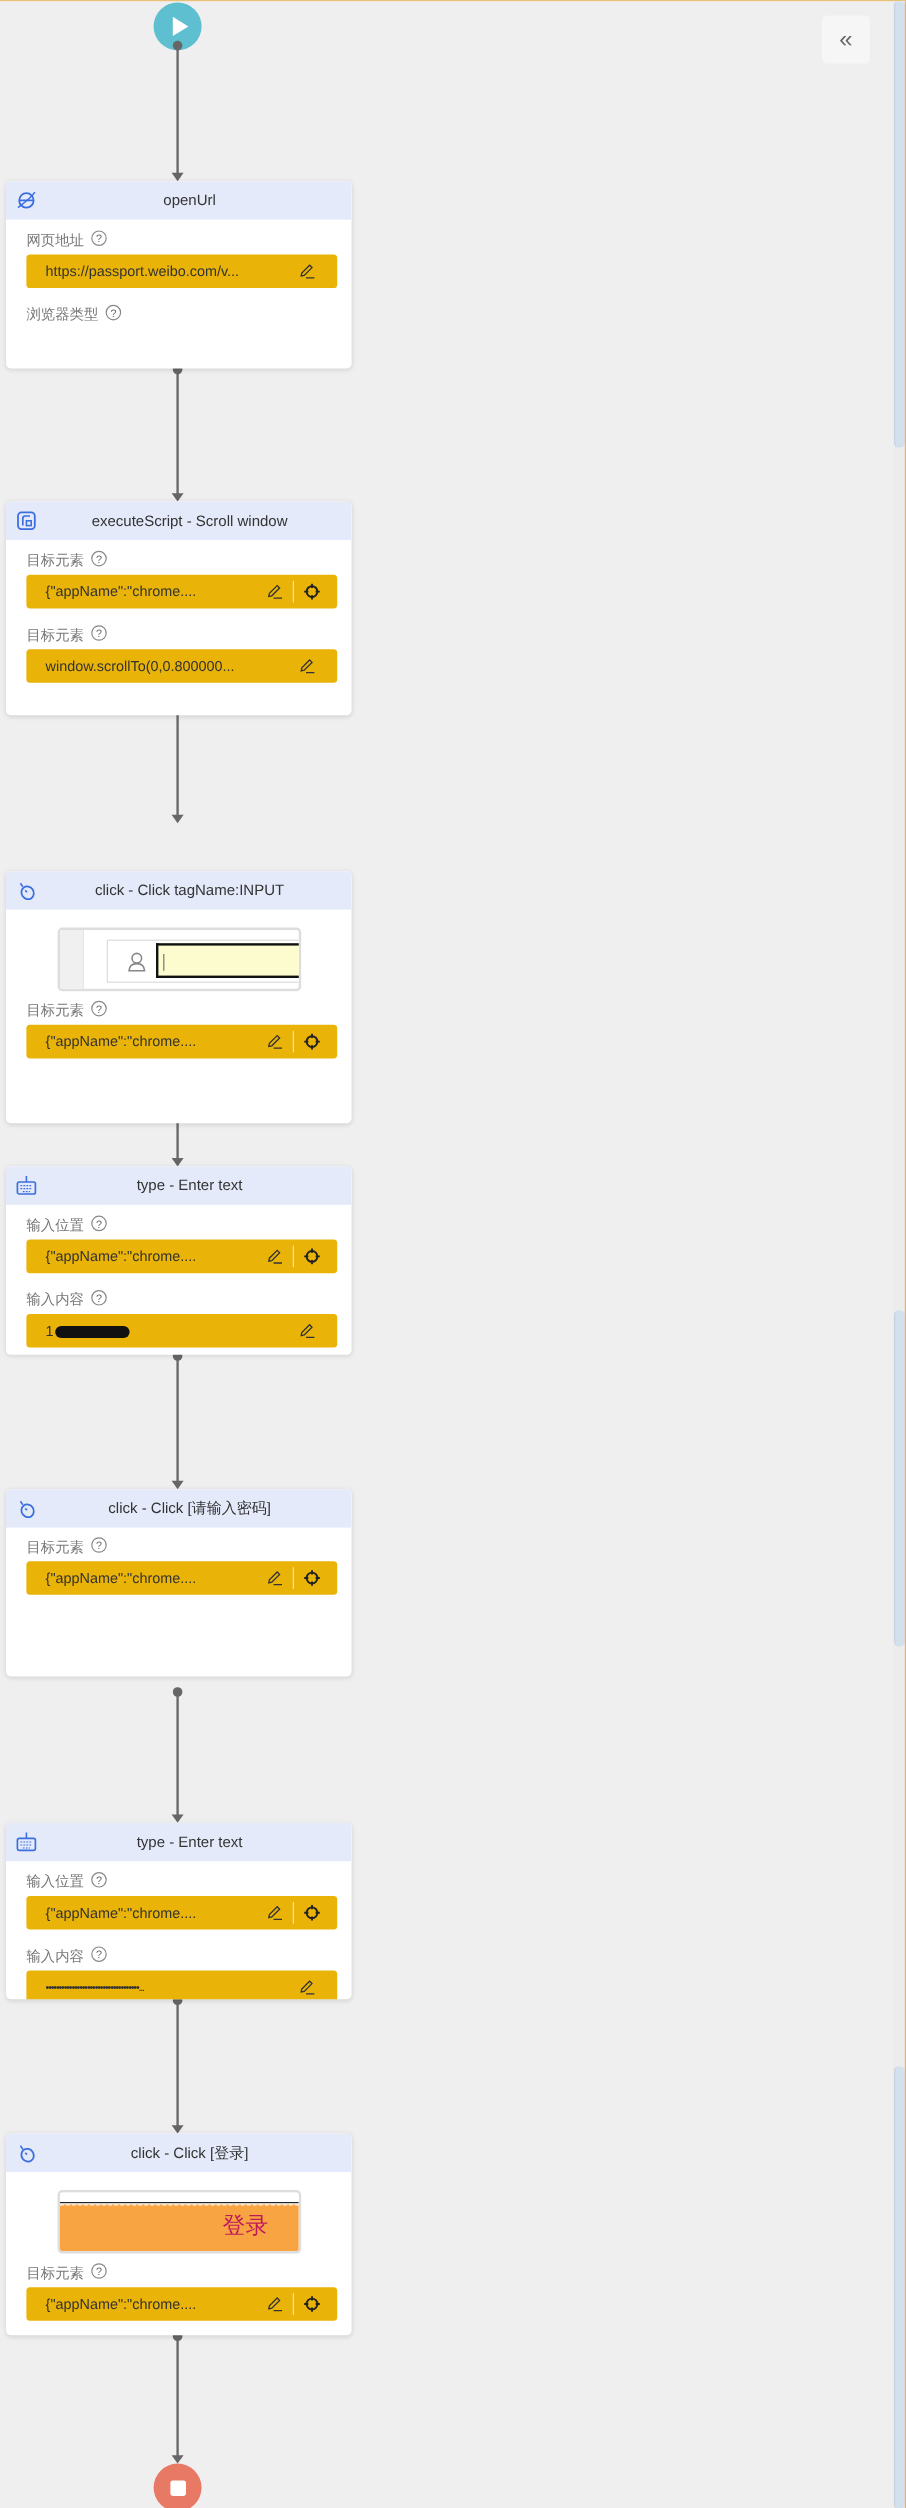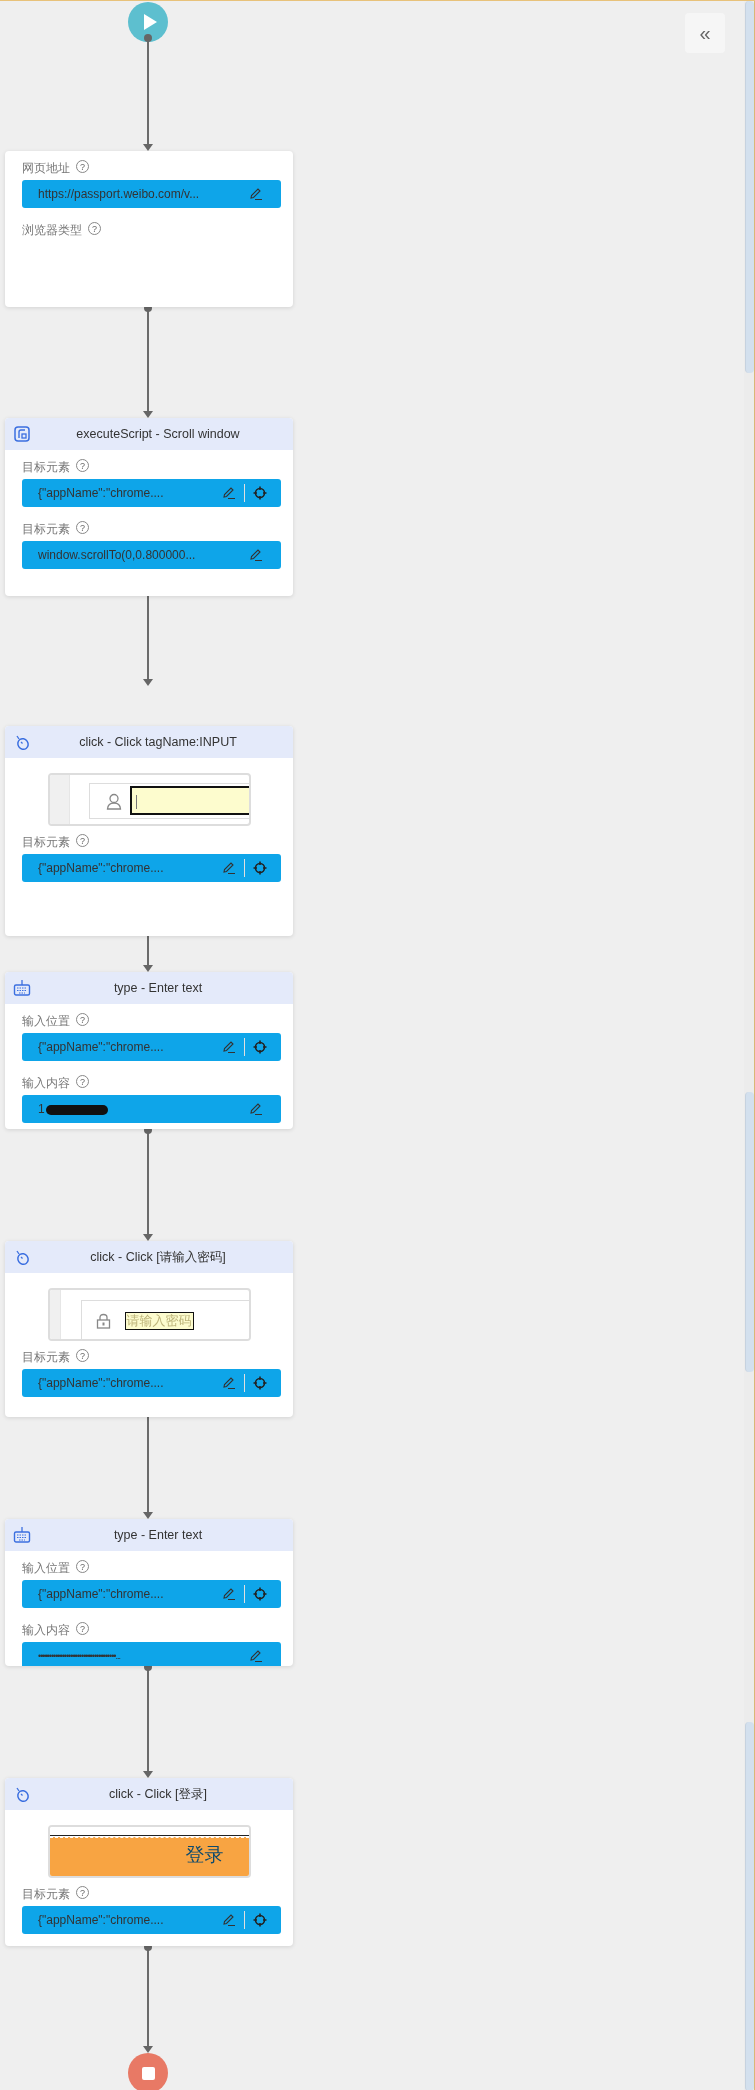--- a/index.html
+++ b/index.html
@@ -42,21 +42,21 @@
   .card-header {
     height: 32px; background: #e4eafa; display: flex; align-items: center; position: relative;
     cursor: pointer;
   }
   .card-header .h-icon { position: absolute; left: 8px; top: 7px; width: 18px; height: 18px; }
   .card-header .h-title { width: 100%; text-align: center; font-size: 12.5px; color: #333; padding-left: 18px; }
 
   .field-label { display: flex; align-items: flex-start; font-size: 12px; color: #777; margin: 9px 0 0 17px; height: 18px; }
   .help { display: inline-flex; width: 13px; height: 13px; border: 1px solid #888; border-radius: 50%; font-size: 9px; color: #666; align-items: center; justify-content: center; margin-left: 6px; }
   .field {
-    margin: 2px 12px 0 17px; height: 28px; background: #0ea5e9; border-radius: 3px;
+    margin: 2px 12px 0 17px; height: 28px; background: #eab308; border-radius: 3px;
     display: flex; align-items: center; position: relative; cursor: text;
   }
   .field .value { font-size: 12px; color: #333; padding-left: 16px; flex: 1; white-space: nowrap; overflow: hidden; }
   .field .ic { width: 30px; height: 28px; display: flex; align-items: center; justify-content: center; cursor: pointer; }
   .field .sep { width: 1px; height: 18px; background: #e0e0e0; }
   .field .chev { width: 30px; display: flex; align-items: center; justify-content: center; color: #bbb; font-size: 11px; }
   .redact { display: inline-block; width: 62px; height: 10px; background: #111; border-radius: 5px; vertical-align: middle; margin-left: 1px; }
 
   .thumb { margin: 15px auto 0; width: 203px; height: 53px; border: 2px solid #ddd; border-radius: 4px; position: relative; overflow: hidden; background: #fff; }
 
@@ -67,21 +67,21 @@
   .t1-caret { position: absolute; left: 4px; top: 7px; width: 1px; height: 14px; background: #777; }
 
   .t2-strip { position: absolute; left: 0; top: 0; width: 11px; height: 100%; background: #f0f0f0; border-right: 1px solid #e6e6e6; }
   .t2-input { position: absolute; left: 31px; top: 10px; right: -2px; height: 50px; border: 1px solid #ddd; background: #fff; }
   .t2-lock { position: absolute; left: 14px; top: 12px; }
   .t2-hl { position: absolute; left: 43px; top: 11px; padding: 0 1px; height: 18px; background: #fdfcce; border: 1px solid #111; font-size: 13px; color: #bdb47a; line-height: 16px; }
 
   .t3-top { position: absolute; left: 0; top: 0; right: 0; height: 9px; background: #fff; border-bottom: 1px solid #222; }
   .t3-dash { position: absolute; left: 0; top: 10px; right: 0; border-top: 1px dashed #fff; }
   .t3-btn { position: absolute; left: 0; top: 10px; right: 0; bottom: 0; background: #f8a442; }
-  .t3-label { position: absolute; right: 25px; top: 15px; font-size: 19px; color: #0c4a6e; }
+  .t3-label { position: absolute; right: 25px; top: 15px; font-size: 19px; color: #be185d; }
 </style>
 </head>
 <body>
 
 <div class="canvas">
 
   <div class="scroll-track"></div>
   <div class="scroll-thumb" style="top:0;height:372px"></div>
   <div class="scroll-thumb" style="top:1091px;height:280px"></div>
   <div class="scroll-thumb" style="top:1721px;height:369px"></div>
@@ -122,20 +122,28 @@
   <div class="connector" style="top:1666px;height:109px">
       <span class="dot"></span>
       <span class="arrow"></span>
     </div>
   <div class="connector" style="top:1946px;height:104px">
       <span class="dot"></span>
       <span class="arrow"></span>
     </div>
 
   <div class="card" style="top:150px;height:156px">
+    <div class="card-header">
+      <svg class="h-icon" viewBox="0 0 18 18">
+        <ellipse cx="9" cy="9" rx="6" ry="6" fill="none" stroke="#3b6fe0" stroke-width="1.5"></ellipse>
+        <path d="M3 9 h12" stroke="#3b6fe0" stroke-width="1.5"></path>
+        <path d="M2 15 C6 12 14 6 16 2" fill="none" stroke="#3b6fe0" stroke-width="1.3"></path>
+      </svg>
+      <span class="h-title">openUrl</span>
+    </div>
     <div class="field-label">
         <span>网页地址</span>
         <span class="help">?</span>
       </div>
     <div class="field">
       <span class="value">https://passport.weibo.com/v...</span>
       <span class="ic">
         <svg width="14" height="14" viewBox="0 0 14 14">
             <path d="M2 11 L2.5 8.5 L9 2 L11 4 L4.5 10.5 Z" fill="none" stroke="#333" stroke-width="1.1"></path>
             <path d="M6 12.5 H13" stroke="#333" stroke-width="1.1"></path>
@@ -278,39 +286,28 @@
       <span class="ic">
           <svg width="14" height="14" viewBox="0 0 14 14">
             <path d="M2 11 L2.5 8.5 L9 2 L11 4 L4.5 10.5 Z" fill="none" stroke="#333" stroke-width="1.1"></path>
             <path d="M6 12.5 H13" stroke="#333" stroke-width="1.1"></path>
           </svg>
         </span>
       <span style="width:10px"></span>
     </div>
   </div>
 
-  <div class="card" style="top:1240px;height:176px">
+  <div class="card" style="top:1240px;height:156px">
     <div class="card-header">
       <svg class="h-icon" viewBox="0 0 18 18">
         <ellipse cx="10" cy="11" rx="5" ry="5.5" transform="rotate(-35 10 11)" fill="none" stroke="#3b6fe0" stroke-width="1.5"></ellipse>
         <path d="M8 9 L9.5 10.5" stroke="#3b6fe0" stroke-width="1.3"></path>
         <path d="M4 3 L6 6" stroke="#3b6fe0" stroke-width="1.3"></path>
       </svg>
       <span class="h-title">click - Click [请输入密码]</span>
-    </div>
-    <div class="thumb">
-      <div class="t2-strip"></div>
-      <div class="t2-input">
-        <svg class="t2-lock" width="15" height="16" viewBox="0 0 15 16">
-            <path d="M4 7 V4.5 Q4 1.5 7.5 1.5 Q11 1.5 11 4.5 V7" fill="none" stroke="#888" stroke-width="1.3"></path>
-            <rect x="1.5" y="7" width="12" height="8" fill="none" stroke="#888" stroke-width="1.3"></rect>
-            <rect x="6.5" y="9.5" width="2" height="3" fill="#888"></rect>
-          </svg>
-        <div class="t2-hl">请输入密码</div>
-      </div>
     </div>
     <div class="field-label" style="margin-top:8px">
         <span>目标元素</span>
         <span class="help">?</span>
       </div>
     <div class="field">
       <span class="value">{"appName":"chrome....</span>
       <span class="ic">
           <svg width="14" height="14" viewBox="0 0 14 14">
             <path d="M2 11 L2.5 8.5 L9 2 L11 4 L4.5 10.5 Z" fill="none" stroke="#333" stroke-width="1.1"></path>

